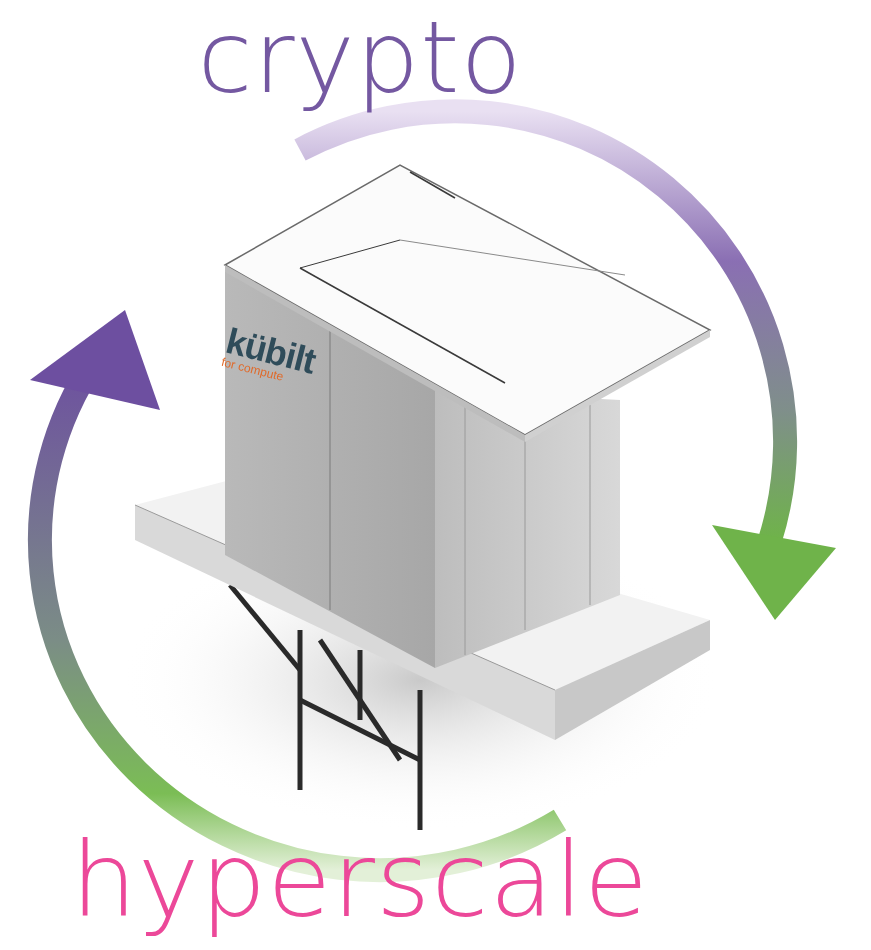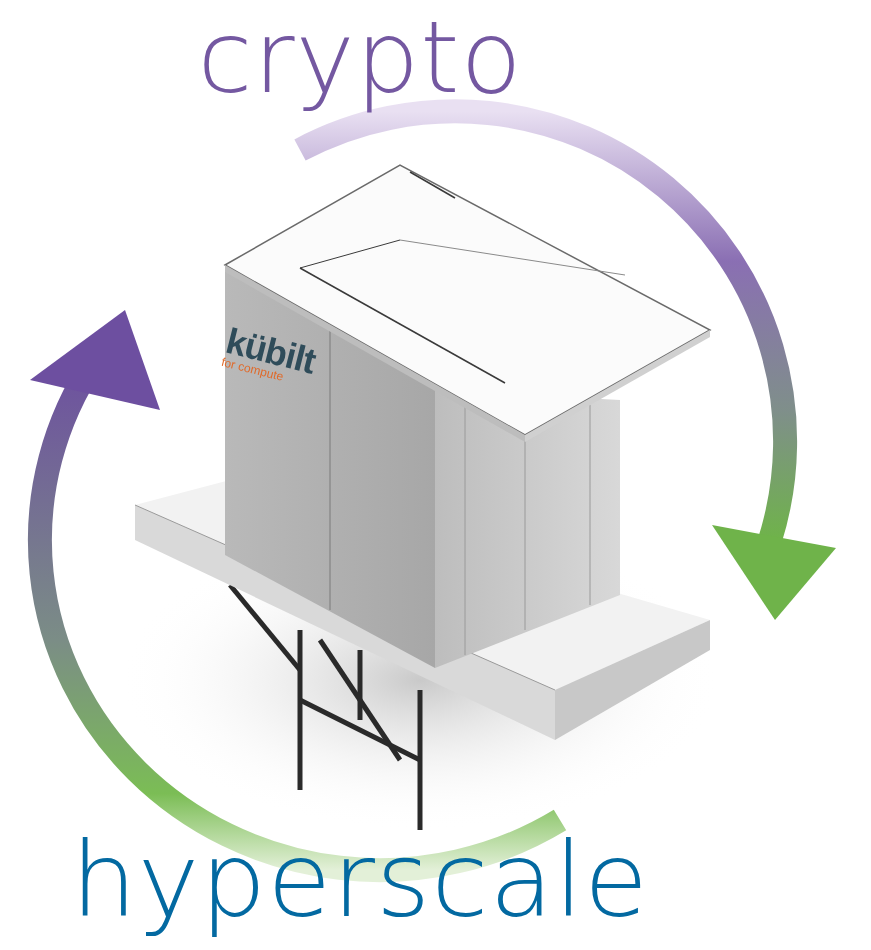--- a/index.html
+++ b/index.html
@@ -1,19 +1,19 @@
 <!DOCTYPE html>
 <html><head>
 <meta charset="utf-8">
 <style>
   html, body { margin:0; padding:0; background:#ffffff; }
   body { width:871px; height:950px; position:relative; overflow:hidden; font-family:"DejaVu Sans", sans-serif; }
   .title { position:absolute; left:0; width:720px; text-align:center; font-family:"DejaVu Sans", sans-serif; font-weight:200; letter-spacing:1px; }
   .title-top { top:8px; font-size:100px; color:#7458a1; line-height:1; }
-  .title-bottom { top:828px; font-size:104px; color:#0369a1; line-height:1; }
+  .title-bottom { top:828px; font-size:104px; color:#ec4899; line-height:1; }
   svg.scene { position:absolute; left:0; top:0; }
   .logo { position:absolute; left:232px; top:320px; transform:rotate(14deg); transform-origin:left top; }
   .logo-main { font-family:"Liberation Sans", sans-serif; font-weight:bold; font-size:36px; color:#2f4c5a; letter-spacing:-1px; }
   .logo-sub { font-family:"Liberation Sans", sans-serif; font-size:12px; color:#e06a2a; margin-top:-6px; }
 </style>
 </head>
 <body>
 
 <svg class="scene" width="871" height="950" viewBox="0 0 871 950">
   <defs>

